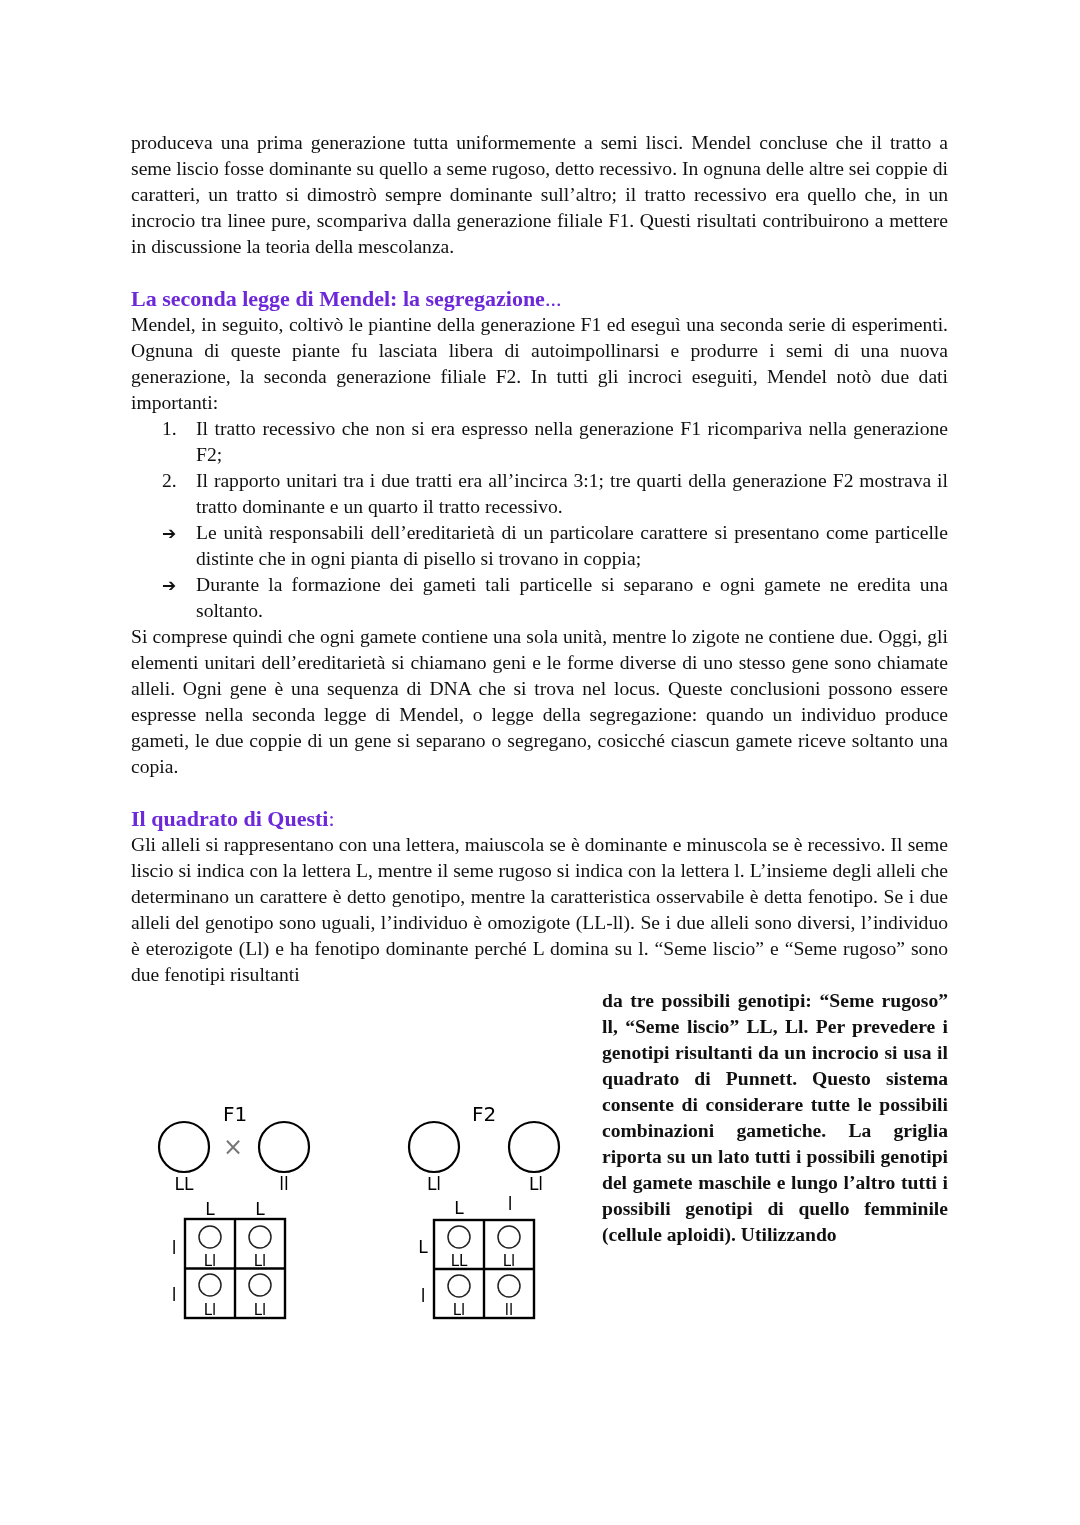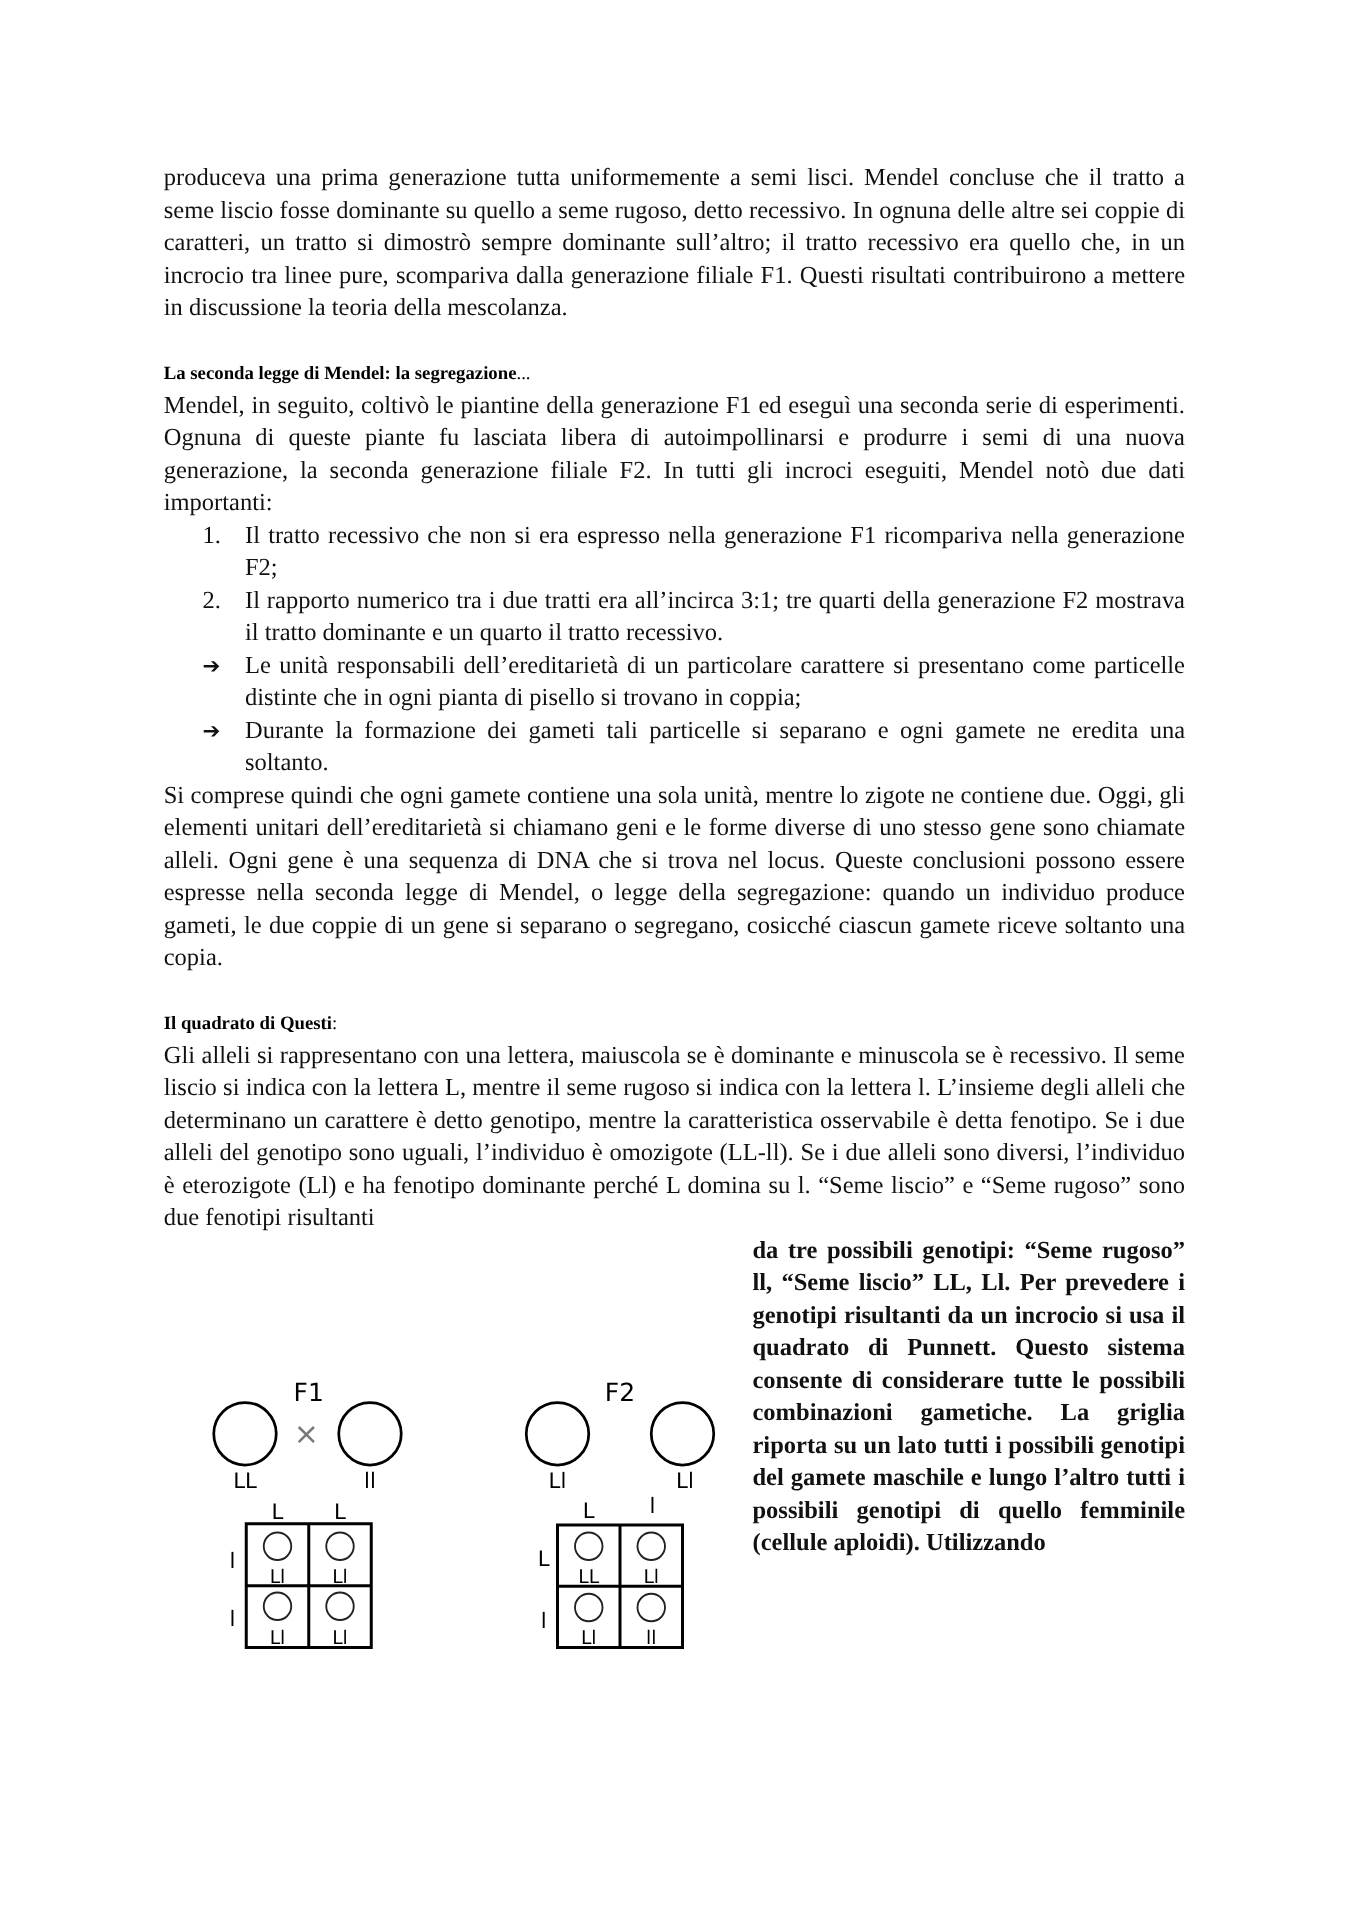--- a/index.html
+++ b/index.html
@@ -5,48 +5,48 @@
   html, body { margin: 0; padding: 0; background: #ffffff; }
   body { width: 1080px; height: 1525px; position: relative; overflow: hidden; }
   .page {
     position: absolute; left: 131px; top: 130px; width: 817px;
     font-family: "Liberation Serif", "DejaVu Serif", serif;
     font-size: 19.6px; line-height: 26px; color: #111111;
   }
   .page p { margin: 0; text-align: justify; text-align-last: left; }
   .gap { height: 26px; }
   h2.section-title {
-    margin: 0; font-size: 15px; line-height: 26px; font-weight: bold; color: #000000;
+    margin: 0; font-size: 22px; line-height: 26px; font-weight: bold; color: #6d28d9;
   }
   h2.section-title .tail { font-weight: normal; }
   ol.num-list { margin: 0; padding: 0 0 0 65px; list-style: none; }
   ol.num-list li, ul.arrow-list li { position: relative; text-align: justify; text-align-last: left; }
   ol.num-list li .marker { position: absolute; left: -34px; width: 26px; text-align: right; }
   ul.arrow-list { margin: 0; padding: 0 0 0 65px; list-style: none; }
   ul.arrow-list li .marker { position: absolute; left: -34px; font-family: "DejaVu Sans", sans-serif; font-size: 17px; }
   .wrap-area { position: relative; }
   .right-col {
     position: absolute; left: 471px; top: 0; width: 346px;
   }
   .right-col p { text-align: justify; text-align-last: left; font-weight: bold; }
-  .diagrams { position: absolute; left: 152px; top: 1090px; width: 440px; height: 240px; }
+  .diagrams { position: absolute; left: 140px; top: 1090px; width: 440px; height: 240px; }
   svg text { font-family: "DejaVu Sans", sans-serif; }
 </style>
 </head>
 <body>
 
 <div class="page">
   <p>produceva una prima generazione tutta uniformemente a semi lisci. Mendel concluse che il tratto a seme liscio fosse dominante su quello a seme rugoso, detto recessivo. In ognuna delle altre sei coppie di caratteri, un tratto si dimostrò sempre dominante sull’altro; il tratto recessivo era quello che, in un incrocio tra linee pure, scompariva dalla generazione filiale F1. Questi risultati contribuirono a mettere in discussione la teoria della mescolanza.</p>
   <div class="gap"></div>
 
   <h2 class="section-title"><span>La seconda legge di Mendel: la segregazione</span><span class="tail">...</span></h2>
   <p>Mendel, in seguito, coltivò le piantine della generazione F1 ed eseguì una seconda serie di esperimenti. Ognuna di queste piante fu lasciata libera di autoimpollinarsi e produrre i semi di una nuova generazione, la seconda generazione filiale F2. In tutti gli incroci eseguiti, Mendel notò due dati importanti:</p>
   <ol class="num-list">
     <li><span class="marker">1.</span><span>Il tratto recessivo che non si era espresso nella generazione F1 ricompariva nella generazione F2;</span></li>
-    <li><span class="marker">2.</span><span>Il rapporto numerico tra i due tratti era all’incirca 3:1; tre quarti della generazione F2 mostrava il tratto dominante e un quarto il tratto recessivo.</span></li>
+    <li><span class="marker">2.</span><span>Il rapporto unitari tra i due tratti era all’incirca 3:1; tre quarti della generazione F2 mostrava il tratto dominante e un quarto il tratto recessivo.</span></li>
   </ol>
   <ul class="arrow-list">
     <li><span class="marker">➔</span><span>Le unità responsabili dell’ereditarietà di un particolare carattere si presentano come particelle distinte che in ogni pianta di pisello si trovano in coppia;</span></li>
     <li><span class="marker">➔</span><span>Durante la formazione dei gameti tali particelle si separano e ogni gamete ne eredita una soltanto.</span></li>
   </ul>
   <p>Si comprese quindi che ogni gamete contiene una sola unità, mentre lo zigote ne contiene due. Oggi, gli elementi unitari dell’ereditarietà si chiamano geni e le forme diverse di uno stesso gene sono chiamate alleli. Ogni gene è una sequenza di DNA che si trova nel locus. Queste conclusioni possono essere espresse nella seconda legge di Mendel, o legge della segregazione: quando un individuo produce gameti, le due coppie di un gene si separano o segregano, cosicché ciascun gamete riceve soltanto una copia.</p>
   <div class="gap"></div>
 
   <h2 class="section-title"><span>Il quadrato di Questi</span><span class="tail">:</span></h2>
   <p>Gli alleli si rappresentano con una lettera, maiuscola se è dominante e minuscola se è recessivo. Il seme liscio si indica con la lettera L, mentre il seme rugoso si indica con la lettera l. L’insieme degli alleli che determinano un carattere è detto genotipo, mentre la caratteristica osservabile è detta fenotipo. Se i due alleli del genotipo sono uguali, l’individuo è omozigote (LL-ll). Se i due alleli sono diversi, l’individuo è eterozigote (Ll) e ha fenotipo dominante perché L domina su l. “Seme liscio” e “Seme rugoso” sono due fenotipi risultanti</p>

